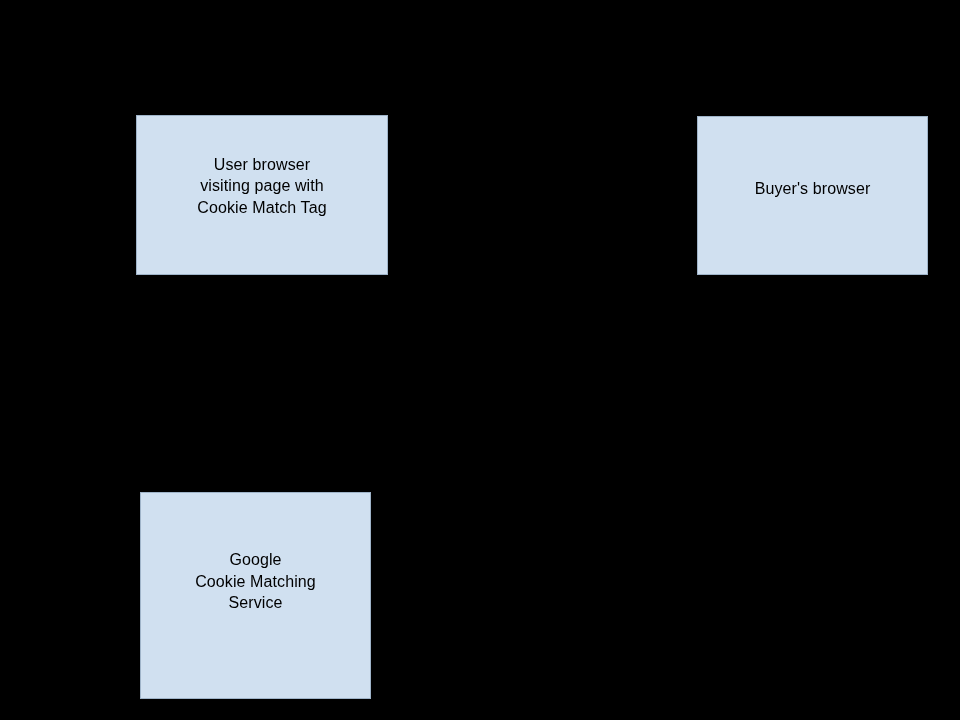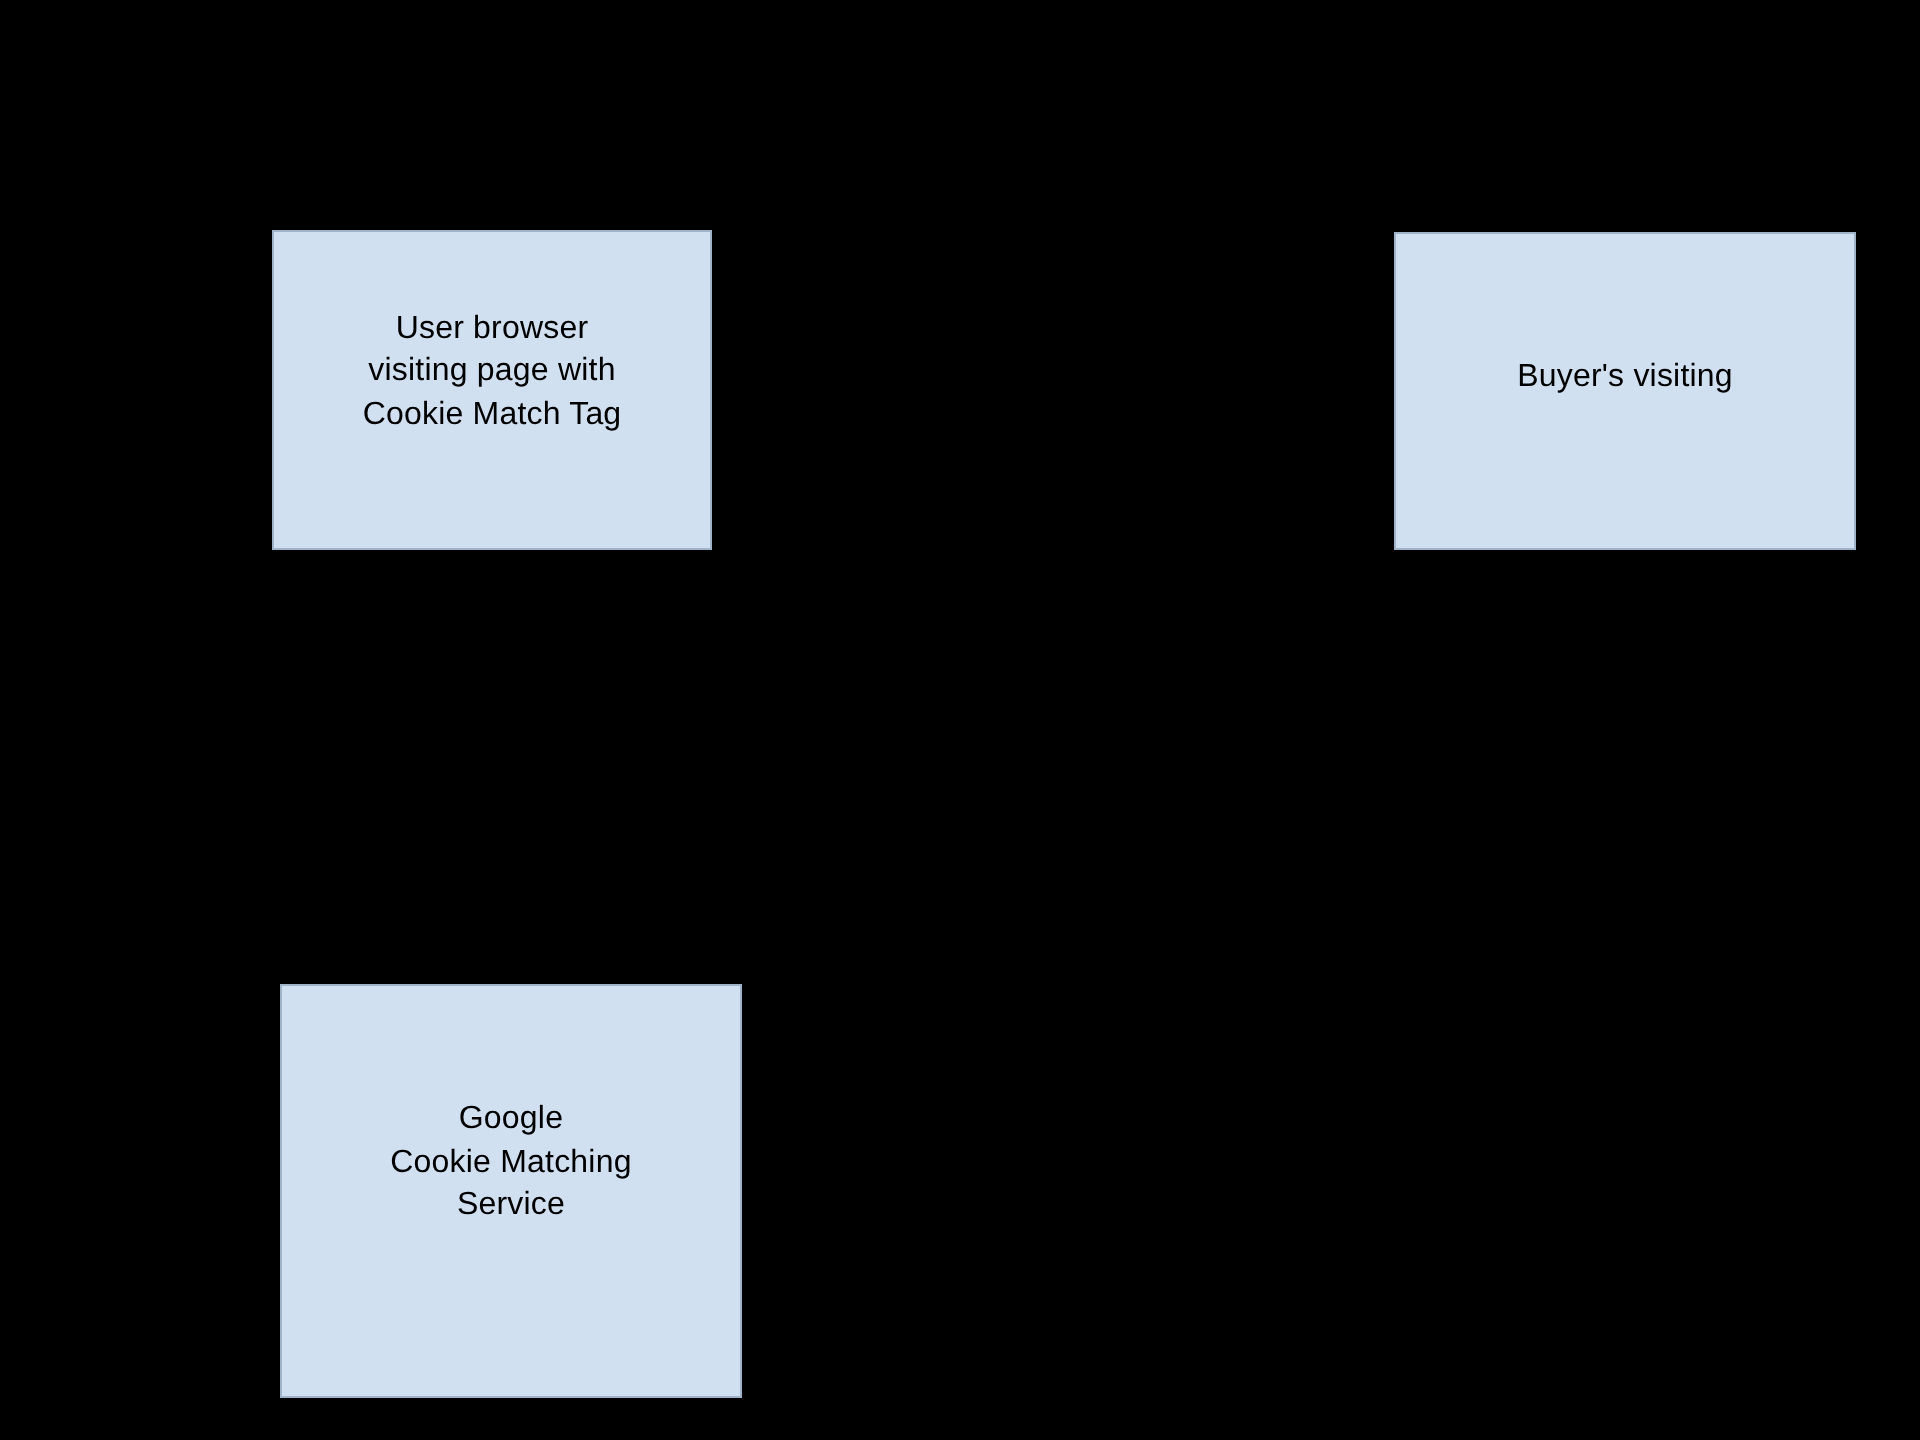--- a/index.html
+++ b/index.html
@@ -36,21 +36,21 @@
     line-height: 21.5px;
     color: #000000;
     white-space: pre-line;
     padding: 0 6px;
     letter-spacing: 0.1px;
   }
   
   #node-user-browser {
     left: 136px;
     top: 115px;
-    width: 220px;
+    width: 252px;
     height: 160px;
   }
   #node-user-browser .node-label {
     
     transform: translateY(-9px);
   }
   #node-buyers-service {
     left: 697px;
     top: 116px;
     width: 231px;
@@ -74,21 +74,21 @@
 
 <div id="canvas">
 
   <div class="node" id="node-user-browser">
     <div class="node-label">User browser
 visiting page with
 Cookie Match Tag</div>
   </div>
 
   <div class="node" id="node-buyers-service">
-    <div class="node-label">Buyer's visiting</div>
+    <div class="node-label">Buyer's browser</div>
   </div>
 
   <div class="node" id="node-google-cookie-matching">
     <div class="node-label">Google
 Cookie Matching
 Service</div>
   </div>
 
 </div>
 

